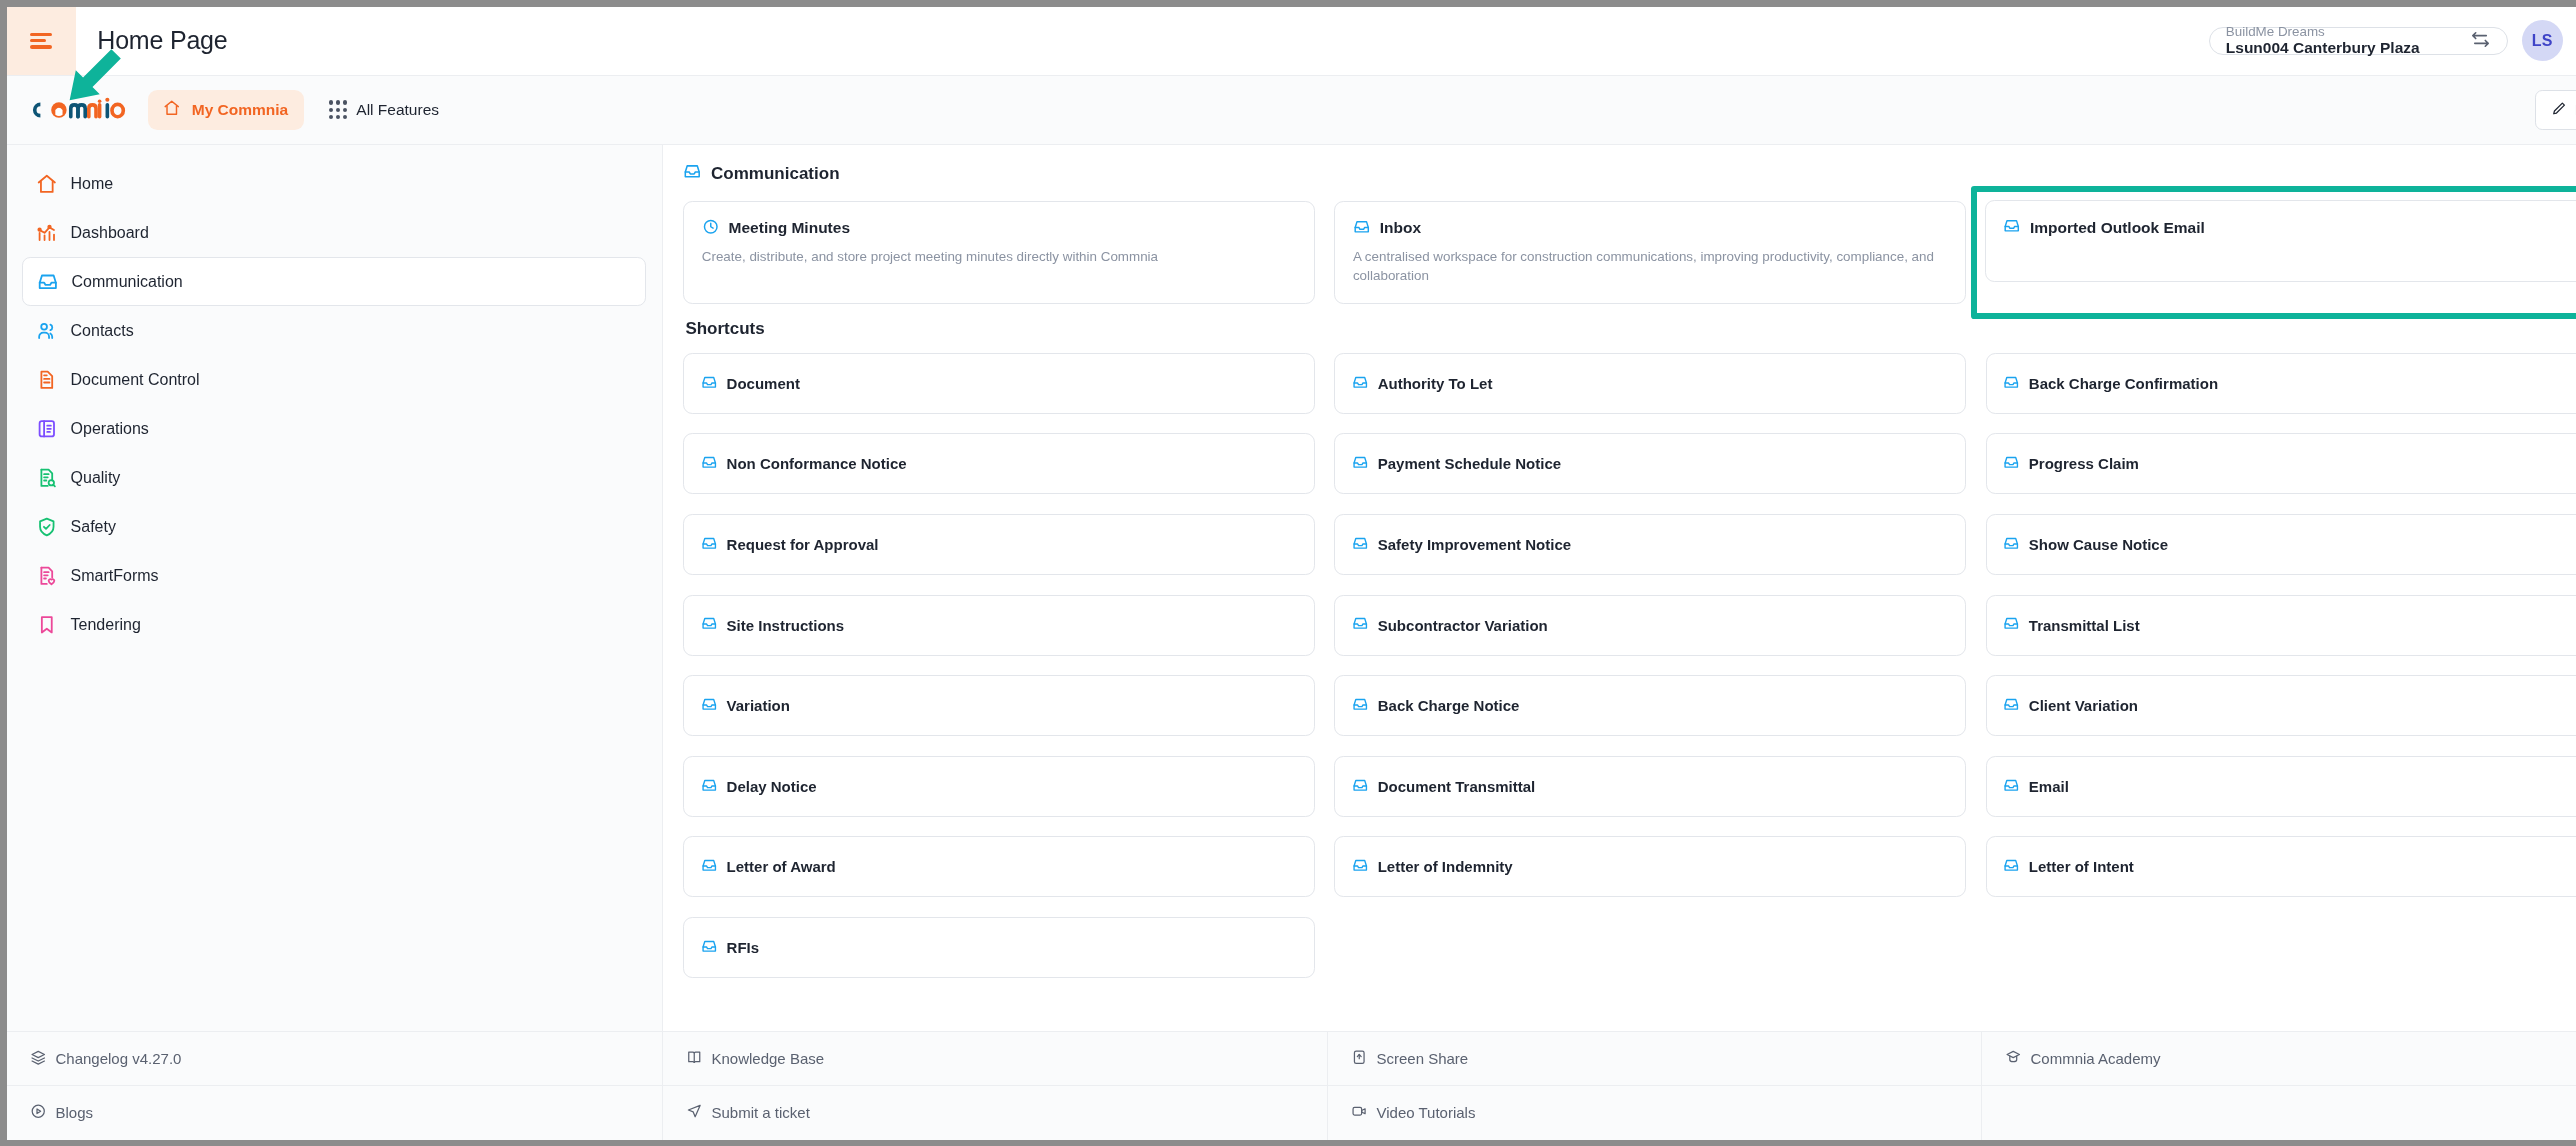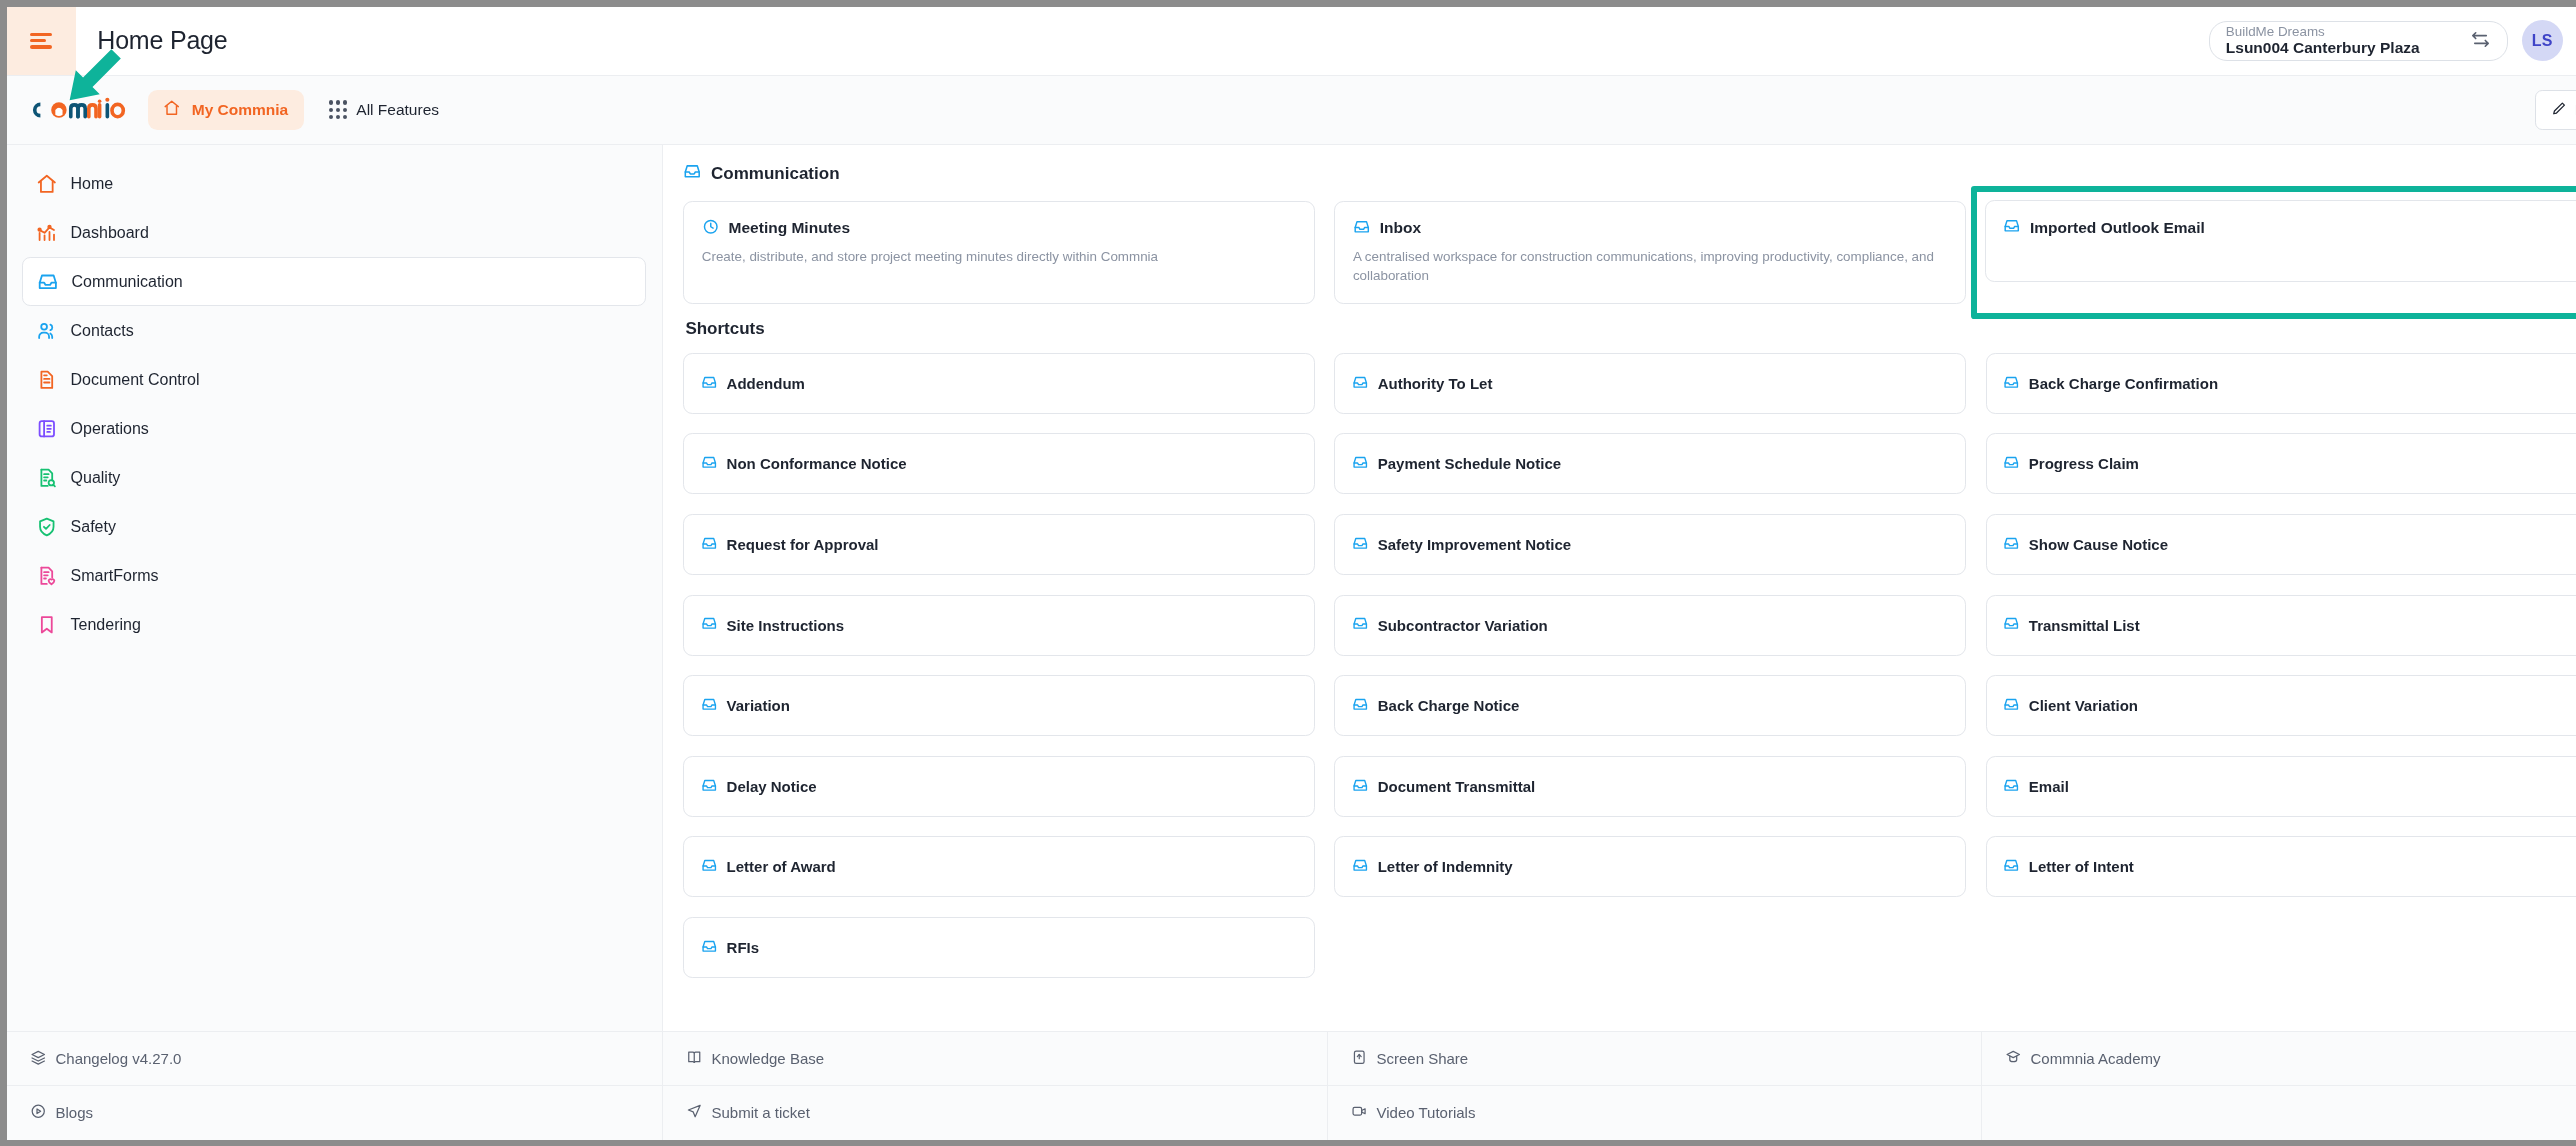--- a/index.html
+++ b/index.html
@@ -41,21 +41,21 @@
   .hamburger-btn .b3 { width: 21.6px; }
   .page-title {
     font-size: 25px; color: #1e2430; font-weight: 400;
     margin-left: 21.6px; letter-spacing: -0.2px;
   }
   .topbar-right {
     margin-left: auto; display: flex; align-items: center; gap: 13.4px;
     padding-right: 20.6px;
   }
   .project-switcher {
-    width: 299px; height: 40px;
+    width: 299px; height: 28px;
     border: 1px solid #dde1e7; border-radius: 18px;
     display: flex; align-items: center; padding: 0 15.5px;
     background: #fff;
   }
   .project-switcher .ps-text { display: flex; flex-direction: column; line-height: 1.18; }
   .ps-company { font-size: 13.4px; color: #8b93a2; }
   .ps-project { font-size: 15.5px; color: #1e2430; font-weight: 700; }
   .ps-icon { margin-left: auto; color: #5a6170; }
   .avatar {
     width: 41px; height: 41px; border-radius: 50%;
@@ -442,21 +442,21 @@
           </div>
 
         <div class="shortcuts-head">Shortcuts</div>
 
         <div class="shortcut-grid" id="shortcut-grid">
             <div class="sc-card">
               <span><svg width="16.5" height="16.5" viewBox="0 0 24 24" fill="none" stroke="#1aa3ef" stroke-width="2" stroke-linecap="round" stroke-linejoin="round">
                   <path d="M3 13l2.5-8h13L21 13v6H3z"></path>
                   <path d="M3 13h5l1.5 2.5h5L16 13h5"></path>
                 </svg></span>
-              <span>Addendum</span>
+              <span>Document</span>
             </div>
             <div class="sc-card">
               <span><svg width="16.5" height="16.5" viewBox="0 0 24 24" fill="none" stroke="#1aa3ef" stroke-width="2" stroke-linecap="round" stroke-linejoin="round">
                   <path d="M3 13l2.5-8h13L21 13v6H3z"></path>
                   <path d="M3 13h5l1.5 2.5h5L16 13h5"></path>
                 </svg></span>
               <span>Authority To Let</span>
             </div>
             <div class="sc-card">
               <span><svg width="16.5" height="16.5" viewBox="0 0 24 24" fill="none" stroke="#1aa3ef" stroke-width="2" stroke-linecap="round" stroke-linejoin="round">

